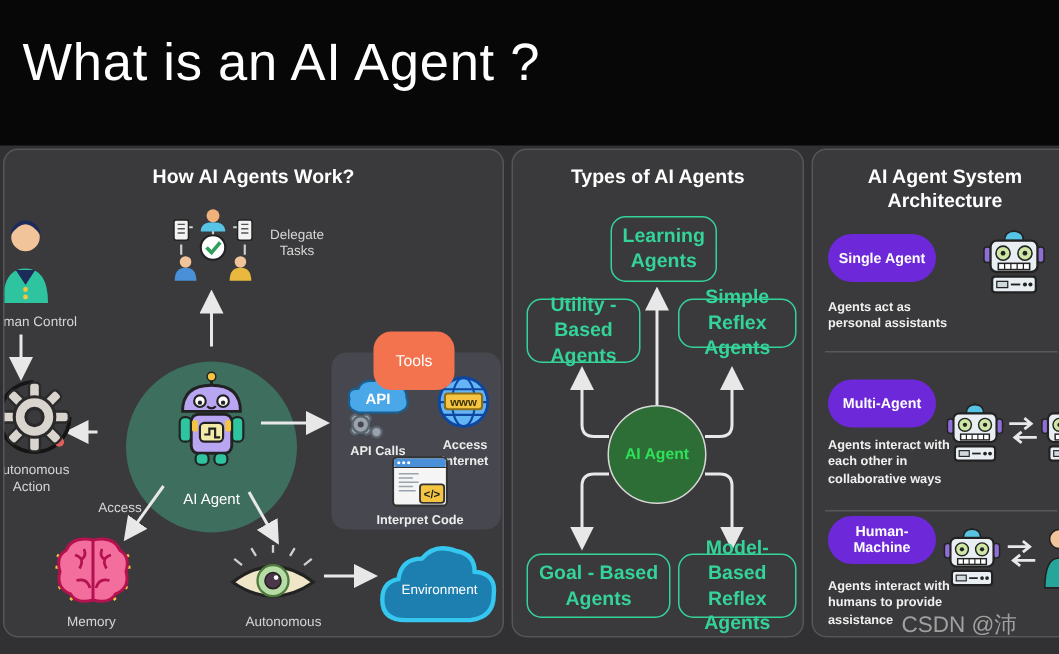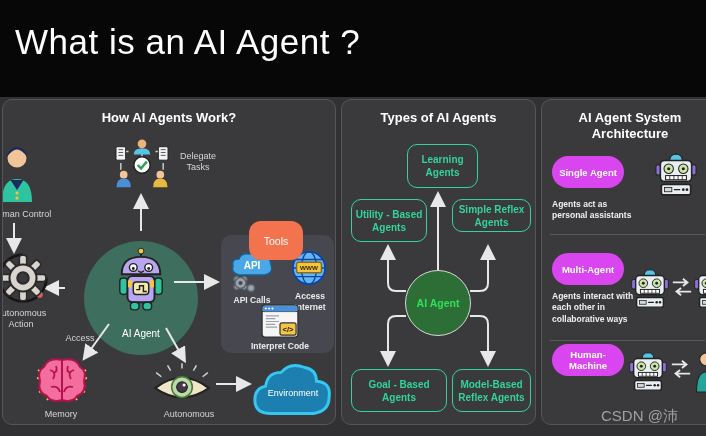--- a/index.html
+++ b/index.html
@@ -18,27 +18,27 @@
   .icon{position:absolute;z-index:3}
   
   .agent-circle-l{position:absolute;left:81px;top:141px;width:114px;height:114px;border-radius:50%;background:#3e6e5e;z-index:1}
   .tools-pill{position:absolute;left:246px;top:121px;width:54px;height:39px;background:#f2734d;border-radius:12px;
               color:#fff;font-size:10.5px;font-weight:normal;display:flex;align-items:center;justify-content:center;z-index:4}
   .tools-box{position:absolute;left:218px;top:135px;width:113px;height:118px;background:#47484f;border-radius:10px;z-index:2}
   .tool-lbl{position:absolute;color:#ececec;font-size:8.5px;font-weight:bold;text-align:center;line-height:1.3;z-index:3}
   .env-text{position:absolute;left:252px;top:288px;width:76px;text-align:center;color:#fff;font-size:9px;z-index:4}
   
   .type-box{position:absolute;border:1.5px solid #34d399;border-radius:10px;color:#34d399;font-weight:bold;
-            font-size:10px;display:flex;align-items:center;justify-content:center;text-align:center;
+            font-size:13px;display:flex;align-items:center;justify-content:center;text-align:center;
             line-height:1.3;box-sizing:border-box;z-index:2;padding:0}
   .agent-circle-m{position:absolute;left:63px;top:170px;width:66px;height:66px;border-radius:50%;background:#2c6e35;
             border:1.5px solid #d8d8d8;box-sizing:border-box;display:flex;align-items:center;justify-content:center;
             color:#2fe05a;font-size:10.5px;font-weight:bold;z-index:2}
   
-  .arch-pill{position:absolute;left:10px;width:72px;height:32px;background:#d946ef;border-radius:16px;color:#fff;
+  .arch-pill{position:absolute;left:10px;width:72px;height:32px;background:#6d28d9;border-radius:16px;color:#fff;
              font-size:9.5px;font-weight:bold;display:flex;align-items:center;justify-content:center;text-align:center;z-index:3}
   .arch-desc{position:absolute;left:10px;color:#f0f0f0;font-size:8.5px;font-weight:bold;line-height:1.35;z-index:3}
   .divider{position:absolute;left:8px;width:155px;border-top:1px solid #58585c}
   .watermark{position:absolute;left:601px;top:407px;color:#a0a0a0;font-size:15px;z-index:9}
 </style>
 </head>
 <body>
 
 <div class="header">
   <div class="main-title">What is an AI Agent ?</div>
@@ -272,20 +272,21 @@
   <svg class="icon" style="left:128px;top:258px" width="22" height="22" viewBox="0 0 24 22">
     <g stroke="#e8e8e8" stroke-width="2" fill="none">
       <path d="M2 6 H17 M13 2 L18 6 L13 10"></path>
       <path d="M22 16 H7 M11 12 L6 16 L11 20"></path>
     </g>
   </svg>
   <svg class="icon" style="left:152px;top:252px" width="24" height="42" viewBox="0 0 22 40">
     <circle cx="11" cy="7" r="6" fill="#f2c49a" stroke="#222"></circle>
     <path d="M2 38 Q2 19 11 19 Q20 19 20 38 Z" fill="#26a69a" stroke="#222"></path>
   </svg>
+  <div class="arch-desc" style="top:285px;width:105px">Agents interact with humans to provide assistance</div>
 </div>
 
 <svg width="0" height="0" style="position:absolute" aria-hidden="true">
   <defs>
     <g id="mini-robot">
       <line x1="20" y1="3" x2="20" y2="10" stroke="#222" stroke-width="1.5"></line>
       <path d="M14 10 Q14 4 20 4 Q26 4 26 10 Z" fill="#57c4e5" stroke="#222"></path>
       <rect x="0.8" y="14" width="4.5" height="10" rx="2" fill="#8e6fd8" stroke="#222"></rect>
       <rect x="34.7" y="14" width="4.5" height="10" rx="2" fill="#8e6fd8" stroke="#222"></rect>
       <rect x="5" y="10" width="30" height="20" rx="4" fill="#e8eef2" stroke="#222" stroke-width="1.5"></rect>

